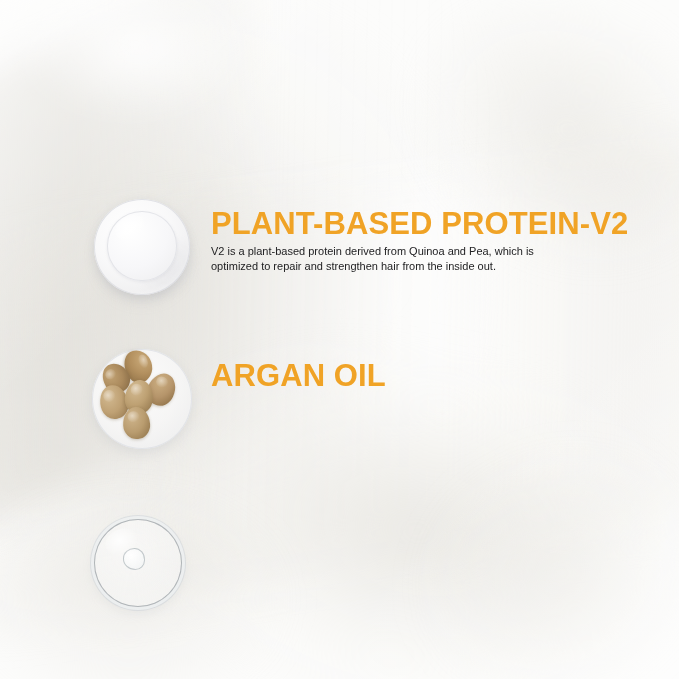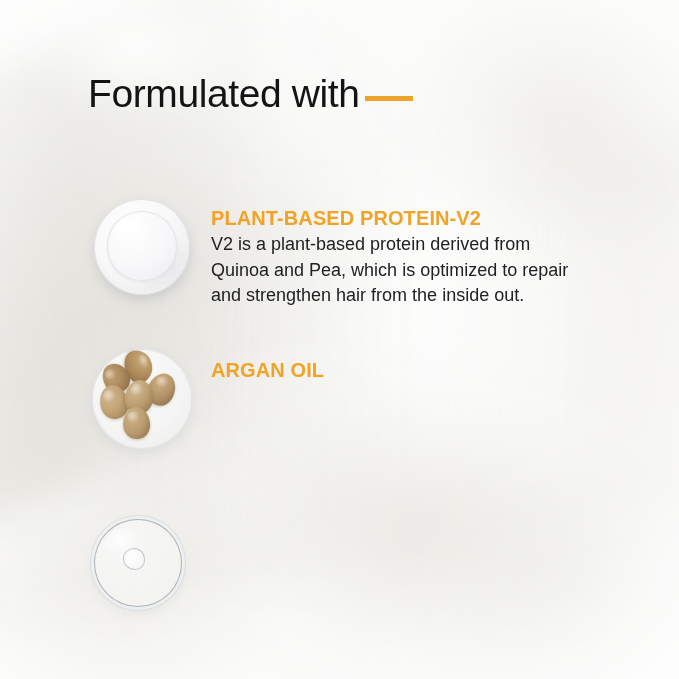--- a/index.html
+++ b/index.html
@@ -86,28 +86,28 @@
     width:48px; height:5px;
     background:#eda327;
     margin-left:6px;
     margin-top:10px;
     flex:0 0 auto;
   }
   .ing-text{ position:absolute; }
   .ing-title{
     color:#f0a326;
     font-weight:bold;
-    font-size:20px;
+    font-size:31px;
     letter-spacing:.1px;
     line-height:1.05;
     white-space:nowrap;
   }
   .ing-body{
     color:#222224;
-    font-size:18px;
+    font-size:11px;
     line-height:1.42;
     margin-top:3px;
     max-width:372px;
   }
 
   
   .dish{ position:absolute; border-radius:50%; }
 
   
   #dish1{
@@ -187,24 +187,20 @@
   <div class="silk s1"></div>
   <div class="silk s2"></div>
   <div class="silk s3"></div>
   <div class="silk s4"></div>
   <div class="silk s5"></div>
   <div class="silk s6"></div>
   <div class="silk s7"></div>
   <div class="silk s8"></div>
   <div class="silk sheen"></div>
 
-  <div id="title-row">
-    <div id="title-text">Formulated with</div>
-    <div id="title-dash"></div>
-  </div>
 
   <div class="dish" id="dish1">
     <div class="shadow"></div>
     <div class="inner"></div>
     <div class="hl"></div>
   </div>
   <div class="ing-text" style="left:211px; top:208px;">
     <div class="ing-title">PLANT-BASED PROTEIN-V2</div>
     <div class="ing-body">V2 is a plant-based protein derived  from Quinoa and Pea, which is optimized to repair and strengthen hair from the inside out.</div>
   </div>

